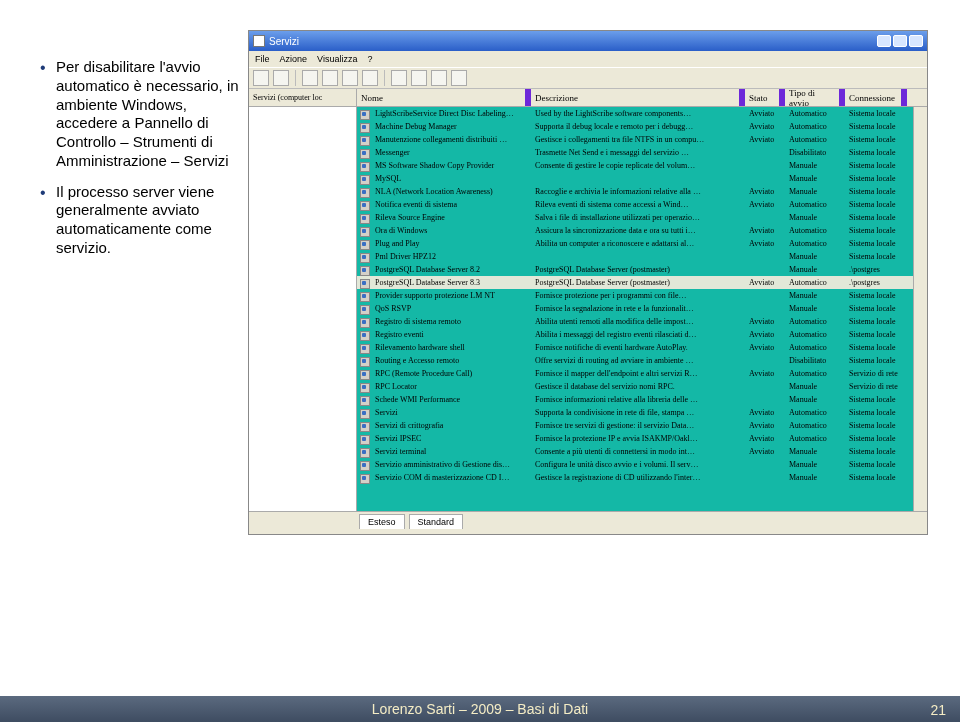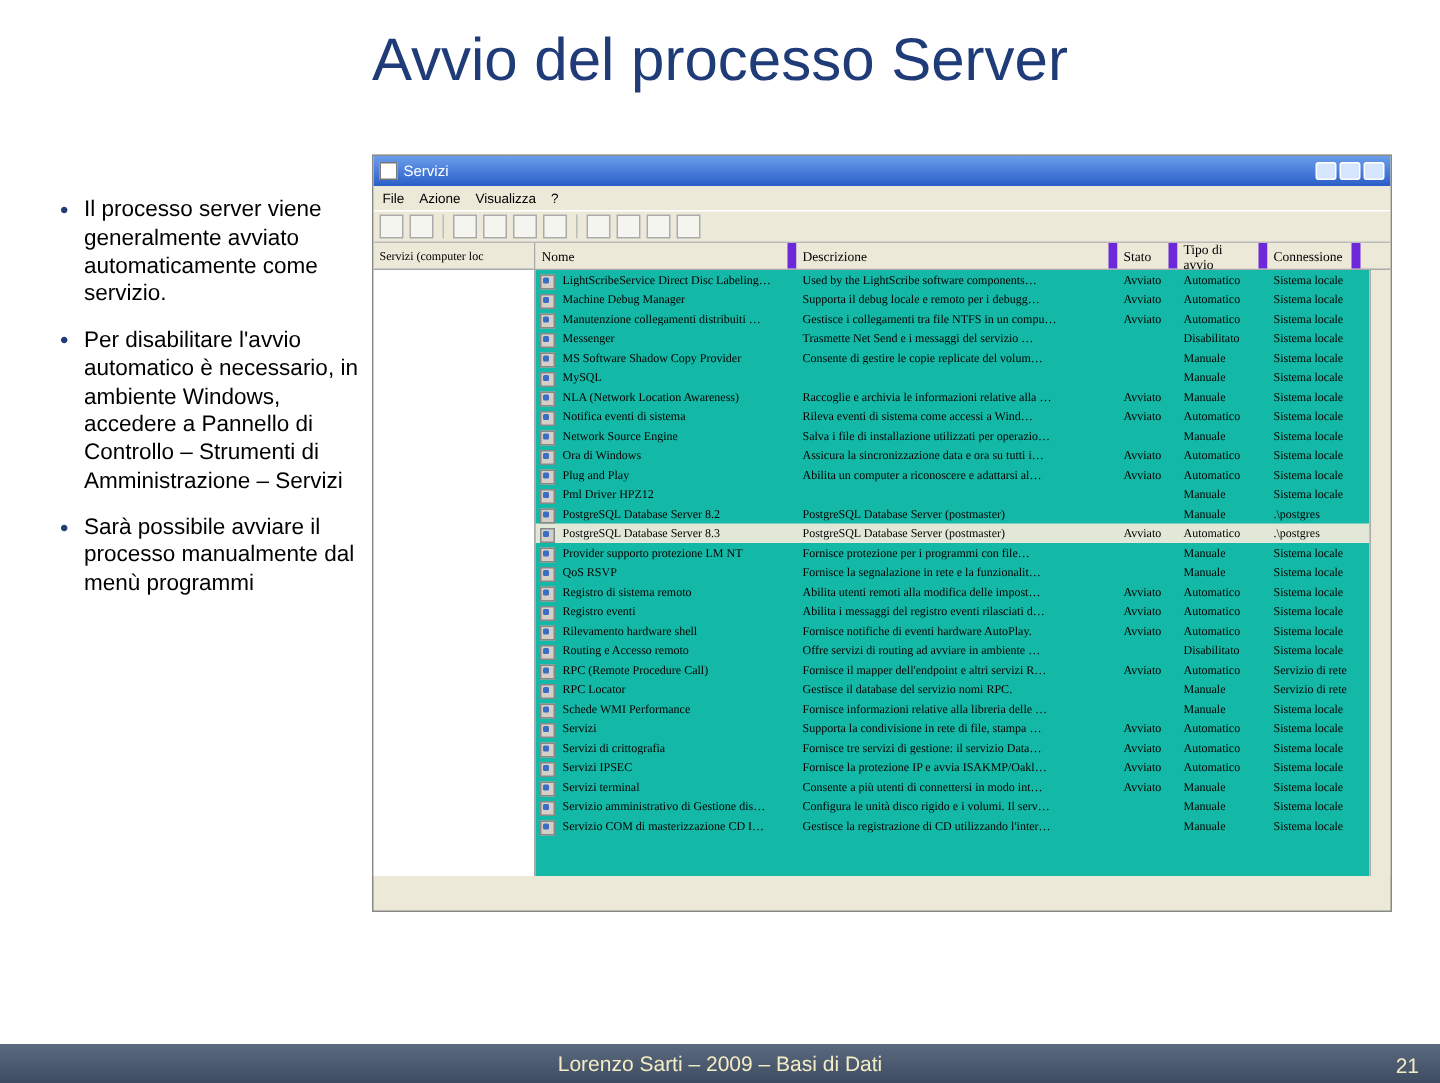--- a/index.html
+++ b/index.html
@@ -37,28 +37,26 @@
   .scrollbar { width: 14px; background: #ece9d8; border-left: 1px solid #aaa; }
   .tabs { height: 18px; border-top: 1px solid #aaa; background: #ece9d8; display: flex; align-items: flex-end; padding-left: 110px; gap: 4px; }
   .tabs span { font-size: 9px; padding: 2px 8px; border: 1px solid #aaa; border-bottom: none; background: #fff; }
   .bottombar { position: absolute; bottom: 0; left: 0; right: 0; height: 26px; background: linear-gradient(#5b6a7f,#3e4c61); color: #f4ecc5; font-size: 14px; display: flex; align-items: center; justify-content: center; }
   .pagenum { position: absolute; right: 14px; bottom: 4px; color: #f4ecc5; font-size: 14px; }
 </style>
 </head>
 <body>
 <div class="slide">
 
-<h1 class="title">Avvio del processo Server</h1>
 
 <div class="content">
   <div class="bullets">
     <ul>
+      <li>Per disabilitare l'avvio automatico è necessario, in ambiente Windows, accedere a Pannello di Controllo – Strumenti di Amministrazione – Servizi</li>
       <li>Il processo server viene generalmente avviato automaticamente come servizio.</li>
-      <li>Per disabilitare l'avvio automatico è necessario, in ambiente Windows, accedere a Pannello di Controllo – Strumenti di Amministrazione – Servizi</li>
-      <li>Sarà possibile avviare il processo manualmente dal menù programmi</li>
     </ul>
   </div>
 
   <div class="shot">
     <div class="titlebar">
       <span class="svcicon"></span>
       <span class="titletxt">Servizi</span>
       <div class="winbtns">
         <span></span>
         <span></span>
@@ -155,21 +153,21 @@
             <div class="row">
               <span class="ico"></span>
               <span class="cell w-name" style="width:160px">Notifica eventi di sistema</span>
               <span class="cell w-desc" style="width:214px">Rileva eventi di sistema come accessi a Wind…</span>
               <span class="cell w-stato" style="width:40px">Avviato</span>
               <span class="cell w-tipo" style="width:60px">Automatico</span>
               <span class="cell w-conn" style="width:62px">Sistema locale</span>
             </div>
             <div class="row">
               <span class="ico"></span>
-              <span class="cell w-name" style="width:160px">Network Source Engine</span>
+              <span class="cell w-name" style="width:160px">Rileva Source Engine</span>
               <span class="cell w-desc" style="width:214px">Salva i file di installazione utilizzati per operazio…</span>
               <span class="cell w-stato" style="width:40px"></span>
               <span class="cell w-tipo" style="width:60px">Manuale</span>
               <span class="cell w-conn" style="width:62px">Sistema locale</span>
             </div>
             <div class="row">
               <span class="ico"></span>
               <span class="cell w-name" style="width:160px">Ora di Windows</span>
               <span class="cell w-desc" style="width:214px">Assicura la sincronizzazione data e ora su tutti i…</span>
               <span class="cell w-stato" style="width:40px">Avviato</span>
@@ -308,35 +306,39 @@
               <span class="ico"></span>
               <span class="cell w-name" style="width:160px">Servizi terminal</span>
               <span class="cell w-desc" style="width:214px">Consente a più utenti di connettersi in modo int…</span>
               <span class="cell w-stato" style="width:40px">Avviato</span>
               <span class="cell w-tipo" style="width:60px">Manuale</span>
               <span class="cell w-conn" style="width:62px">Sistema locale</span>
             </div>
             <div class="row">
               <span class="ico"></span>
               <span class="cell w-name" style="width:160px">Servizio amministrativo di Gestione dis…</span>
-              <span class="cell w-desc" style="width:214px">Configura le unità disco rigido e i volumi. Il serv…</span>
+              <span class="cell w-desc" style="width:214px">Configura le unità disco avvio e i volumi. Il serv…</span>
               <span class="cell w-stato" style="width:40px"></span>
               <span class="cell w-tipo" style="width:60px">Manuale</span>
               <span class="cell w-conn" style="width:62px">Sistema locale</span>
             </div>
             <div class="row">
               <span class="ico"></span>
               <span class="cell w-name" style="width:160px">Servizio COM di masterizzazione CD I…</span>
               <span class="cell w-desc" style="width:214px">Gestisce la registrazione di CD utilizzando l'inter…</span>
               <span class="cell w-stato" style="width:40px"></span>
               <span class="cell w-tipo" style="width:60px">Manuale</span>
               <span class="cell w-conn" style="width:62px">Sistema locale</span>
             </div>
           </div>
       <div class="scrollbar"></div>
+    </div>
+    <div class="tabs">
+      <span>Esteso</span>
+      <span>Standard</span>
     </div>
   </div>
 </div>
 
 <div class="bottombar">
   <span>Lorenzo Sarti – 2009 – Basi di Dati</span>
   <span class="pagenum">21</span>
 </div>
 
 </div>

